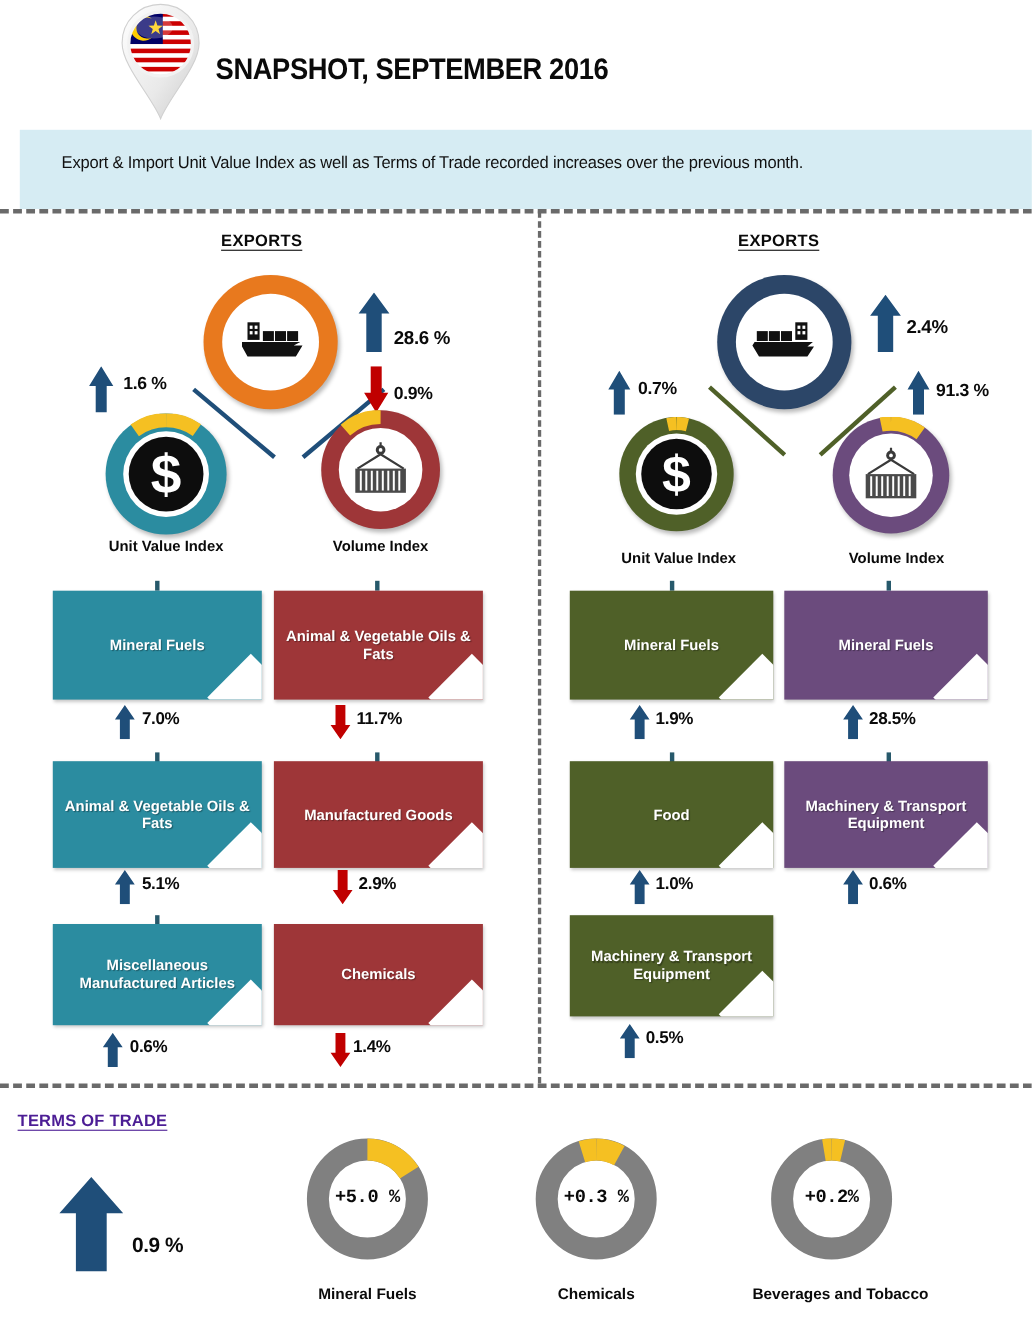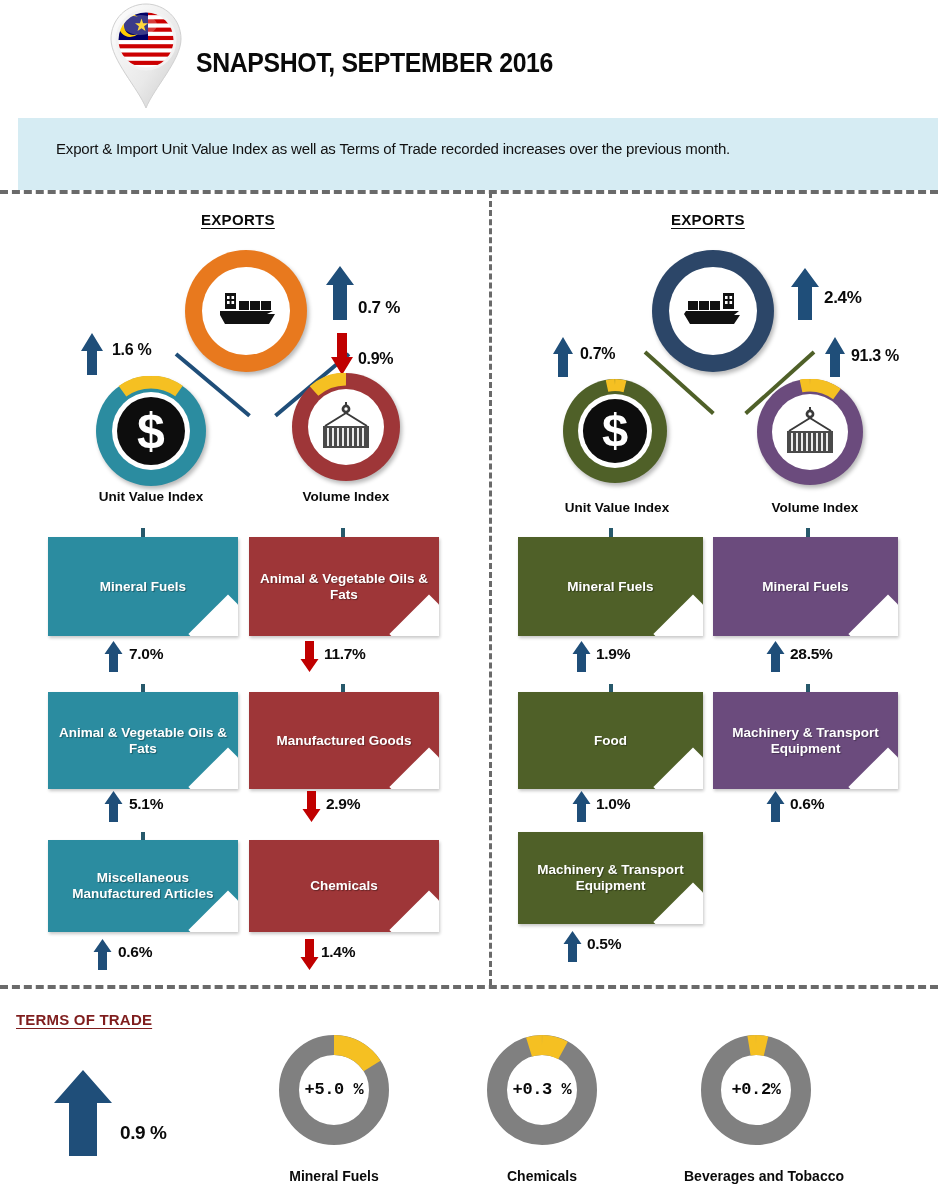--- a/index.html
+++ b/index.html
@@ -100,21 +100,21 @@
   }
 
   .catpct {
     position: absolute; font-size: 15.5px; font-weight: bold; color: #0a0a0a;
     white-space: nowrap; letter-spacing: -0.3px;
   }
 
   
   #tot-title {
     position: absolute; left: 16px; top: 1011px;
-    font-size: 15px; font-weight: bold; color: #7f1d1d;
+    font-size: 15px; font-weight: bold; color: #4c1d95;
     text-decoration: underline; text-underline-offset: 3px;
     letter-spacing: 0.2px; white-space: nowrap;
   }
   .donut { position: absolute; font-family: Liberation Mono, monospace; }
   .donut-val {
     position: absolute; width: 100%; text-align: center;
     font-size: 17px; font-weight: bold; color: #0a0a0a;
     letter-spacing: -0.4px;
   }
   .donut-label {
@@ -191,21 +191,21 @@
         <path d="M5 21 H58 L52 24 H60 L54 34 H10 L5 25 Z" fill="#111"></path>
       </svg>
     </div>
   </div>
 
   <div class="arrow" style="left:325px; top:266px;">
     <svg width="30" height="54" viewBox="0 0 30 54">
         <path d="M15 0 L29 19 H22 V54 H8 V19 H1 Z" fill="#1f4e79"></path>
       </svg>
   </div>
-  <div class="pct big" style="left:358px; top:298px;">0.7 %</div>
+  <div class="pct big" style="left:358px; top:298px;">28.6 %</div>
 
   <div class="arrow" style="left:330px; top:333px;">
     <svg width="24" height="42" viewBox="0 0 24 42">
         <path d="M12 42 L23 24 H17 V0 H7 V24 H1 Z" fill="#c00000"></path>
       </svg>
   </div>
   <div class="pct" style="left:358px; top:350px;">0.9%</div>
 
   <div class="arrow" style="left:80px; top:333px;">
     <svg width="24" height="42" viewBox="0 0 24 42">

